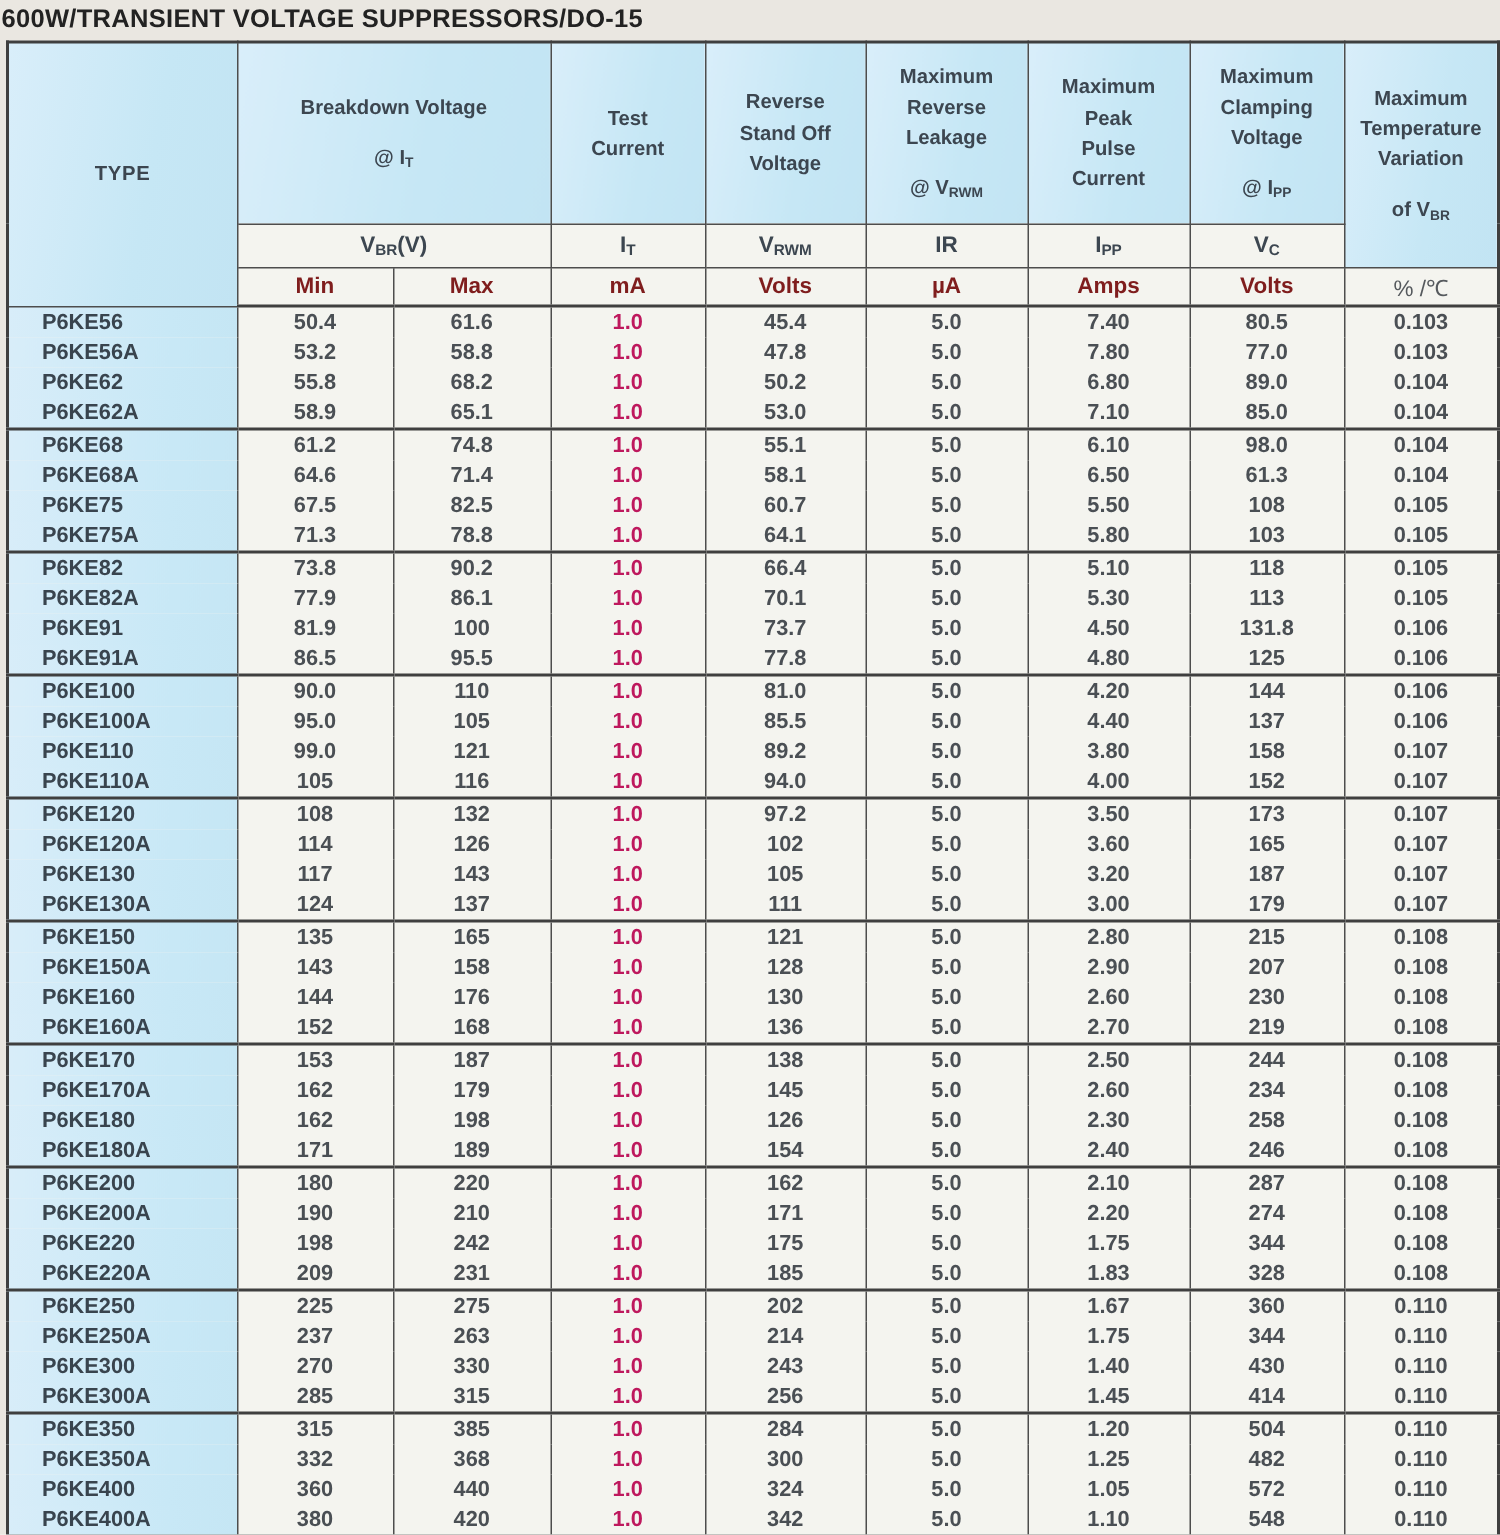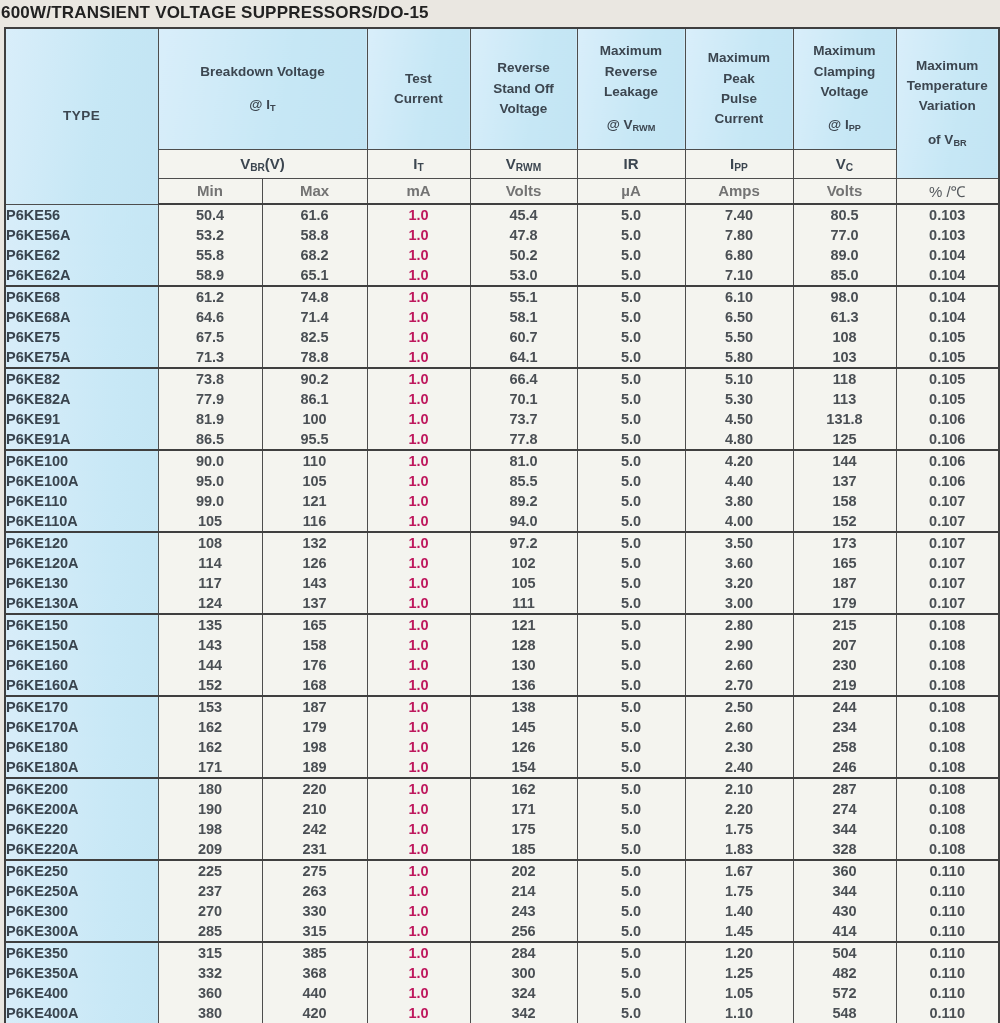--- a/index.html
+++ b/index.html
@@ -49,33 +49,33 @@
   sub.sx{font-size:68%;vertical-align:-18%;}
 
   tr.head-sym{height:29px;}
   tr.head-sym th{
     background:#f4f4ef;text-align:center;vertical-align:middle;
     font-size:15px;color:#3c4650;
   }
   tr.head-unit{height:26px;}
   tr.head-unit th{
     background:#f4f4ef;text-align:center;vertical-align:middle;
-    font-size:15px;color:#737373;
+    font-size:15px;color:#7f1d1d;
     border-bottom:2px solid #3f3f3f;
   }
   tr.head-unit th.tv-unit{font-weight:normal;color:#55595d;}
 
   tbody tr{height:20.5px;}
   tbody td{
     text-align:center;vertical-align:middle;
     font-size:14.5px;color:#4a4f54;
     border-top:none;border-bottom:none;
   }
   tbody td.type-cell{
-    text-align:left;
+    text-align:left;padding-left:22px;
     background:linear-gradient(100deg,#d8edf9 0%,#c8e8f6 70%,#c5e6f4 100%);
     color:#39444e;font-size:14.5px;
   }
   tbody td.it-cell{color:#be185d;}
   tbody tr.group-end td{border-bottom:2px solid #3f3f3f;}
 </style>
 </head>
 <body>
 
 <div class="page-title">600W/TRANSIENT VOLTAGE SUPPRESSORS/DO-15</div>

